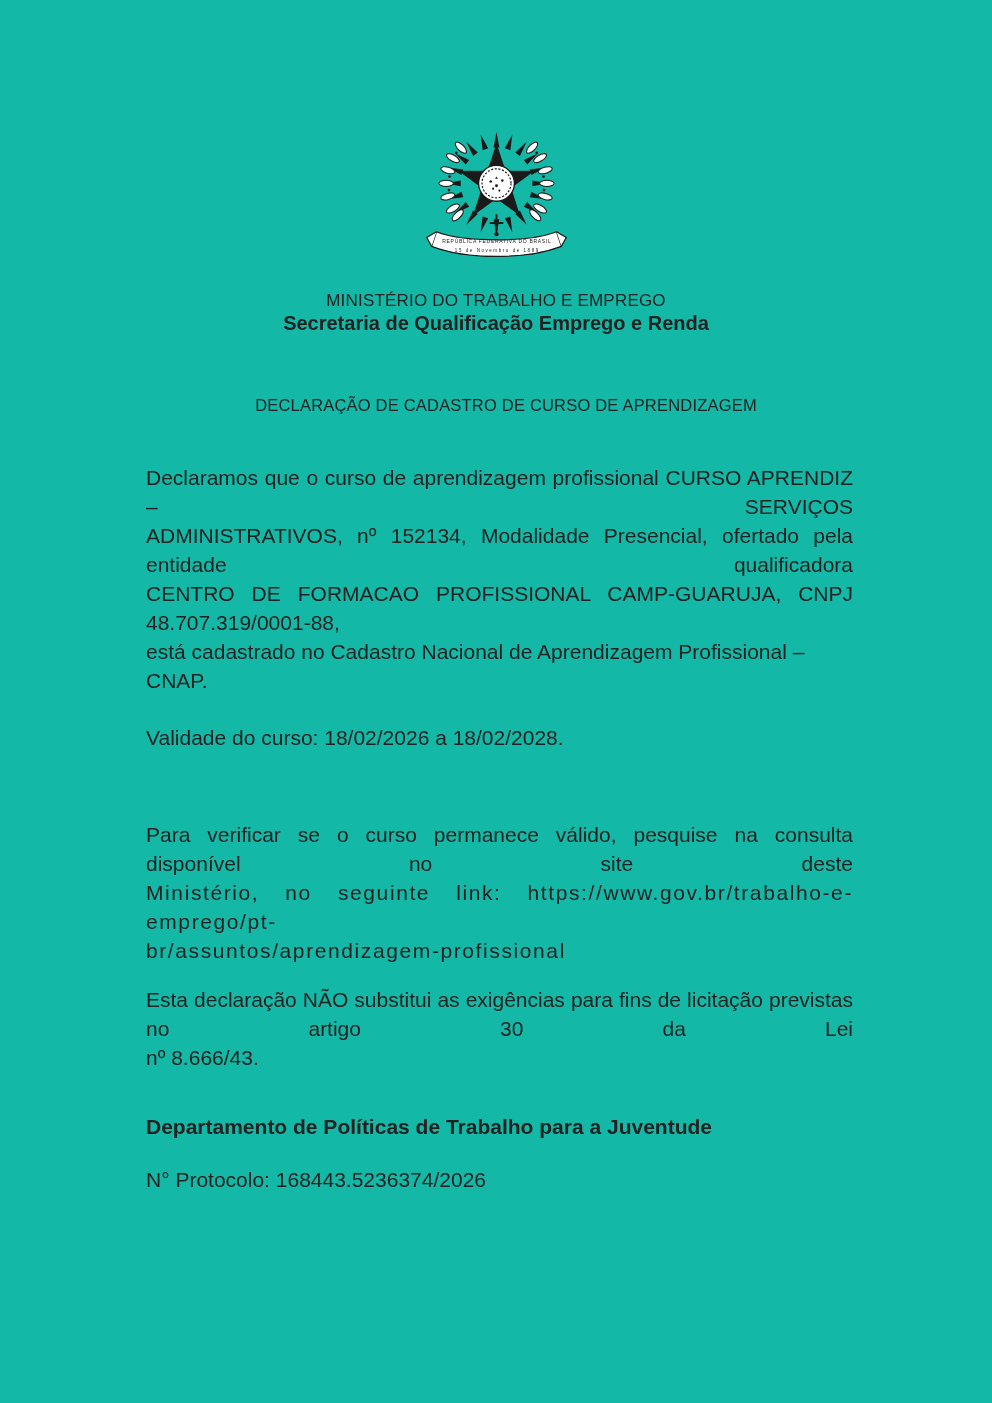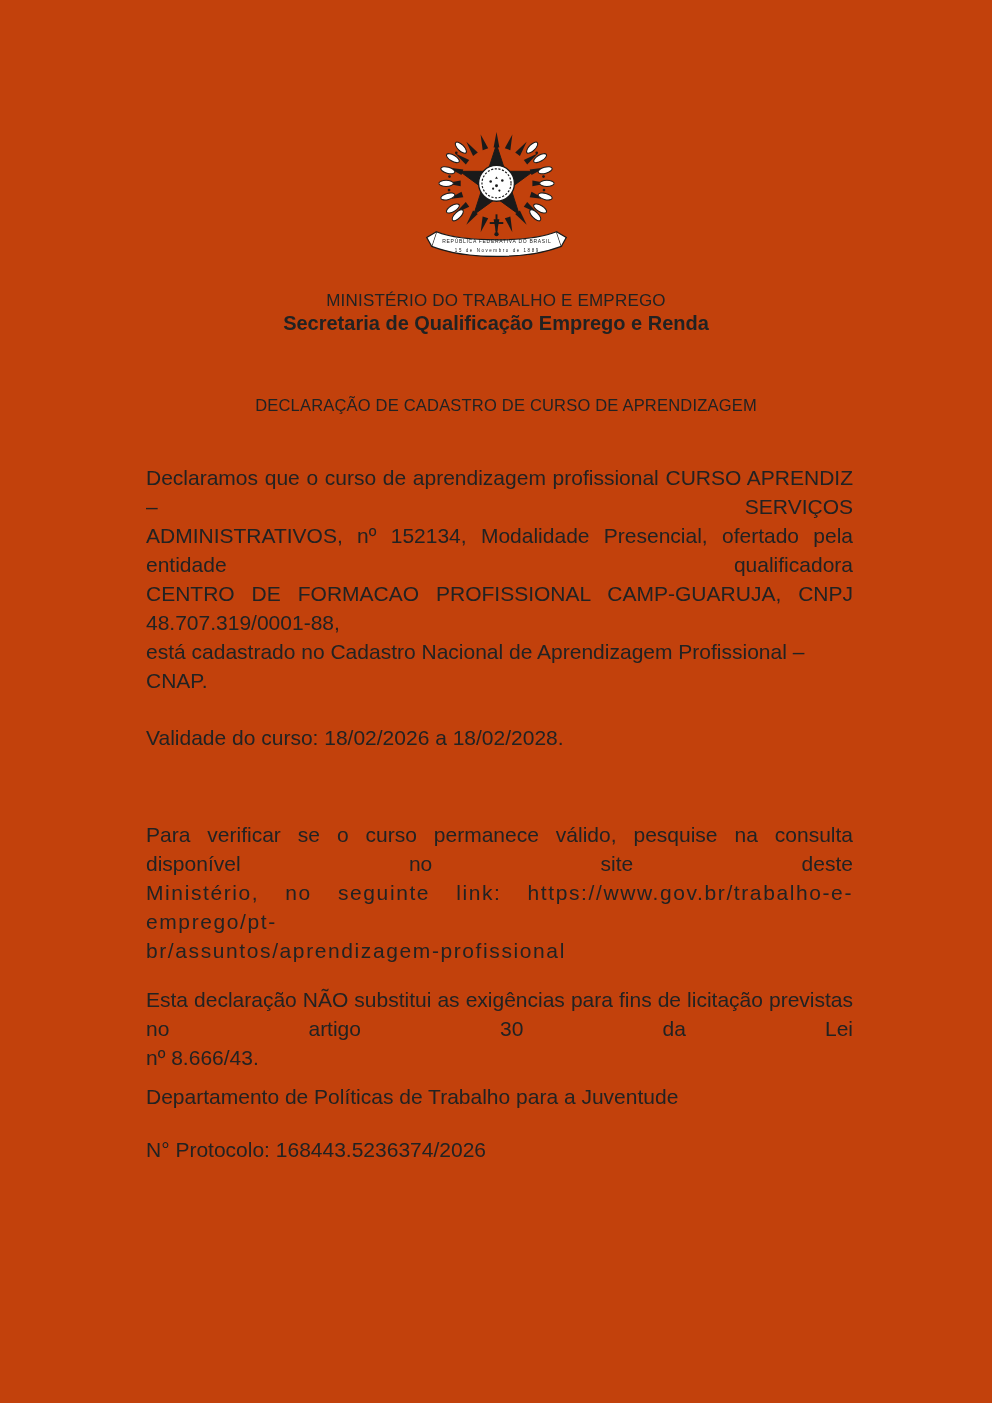--- a/index.html
+++ b/index.html
@@ -5,21 +5,21 @@
   * { margin: 0; padding: 0; box-sizing: border-box; }
   html, body { background: #ffffff; }
   body {
     width: 992px; height: 1403px;
     font-family: "Liberation Sans", "DejaVu Sans", sans-serif;
     color: #222222;
   }
   .page {
     position: relative;
     width: 992px; height: 1403px;
-    background: #c2410c;
+    background: #14b8a6;
     overflow: hidden;
   }
   .emblem-wrap {
     padding-top: 123px;
     display: flex;
     justify-content: center;
   }
   .header-block {
     margin-top: 26px;
     text-align: center;
@@ -48,21 +48,21 @@
   .line-f {
     text-align: left;
     text-align-last: left;
   }
   .line-spread { letter-spacing: 1.6px; }
   .p1 { margin-top: 48px; }
   .validity { margin-top: 28px; }
   .p3 { margin-top: 68px; }
   .p4 { margin-top: 20px; }
   .date-line { margin-top: 20px; }
-  .department-line { margin-top: 10px; }
+  .department-line { margin-top: 40px; font-weight: bold; }
   .protocol-line { margin-top: 24px; }
   .emblem-svg { display: block; }
 </style>
 </head>
 <body>
 
 <div class="page">
 
   <div class="emblem-wrap">
     <svg class="emblem-svg" width="155" height="141" viewBox="0 0 160 145" aria-hidden="true">

